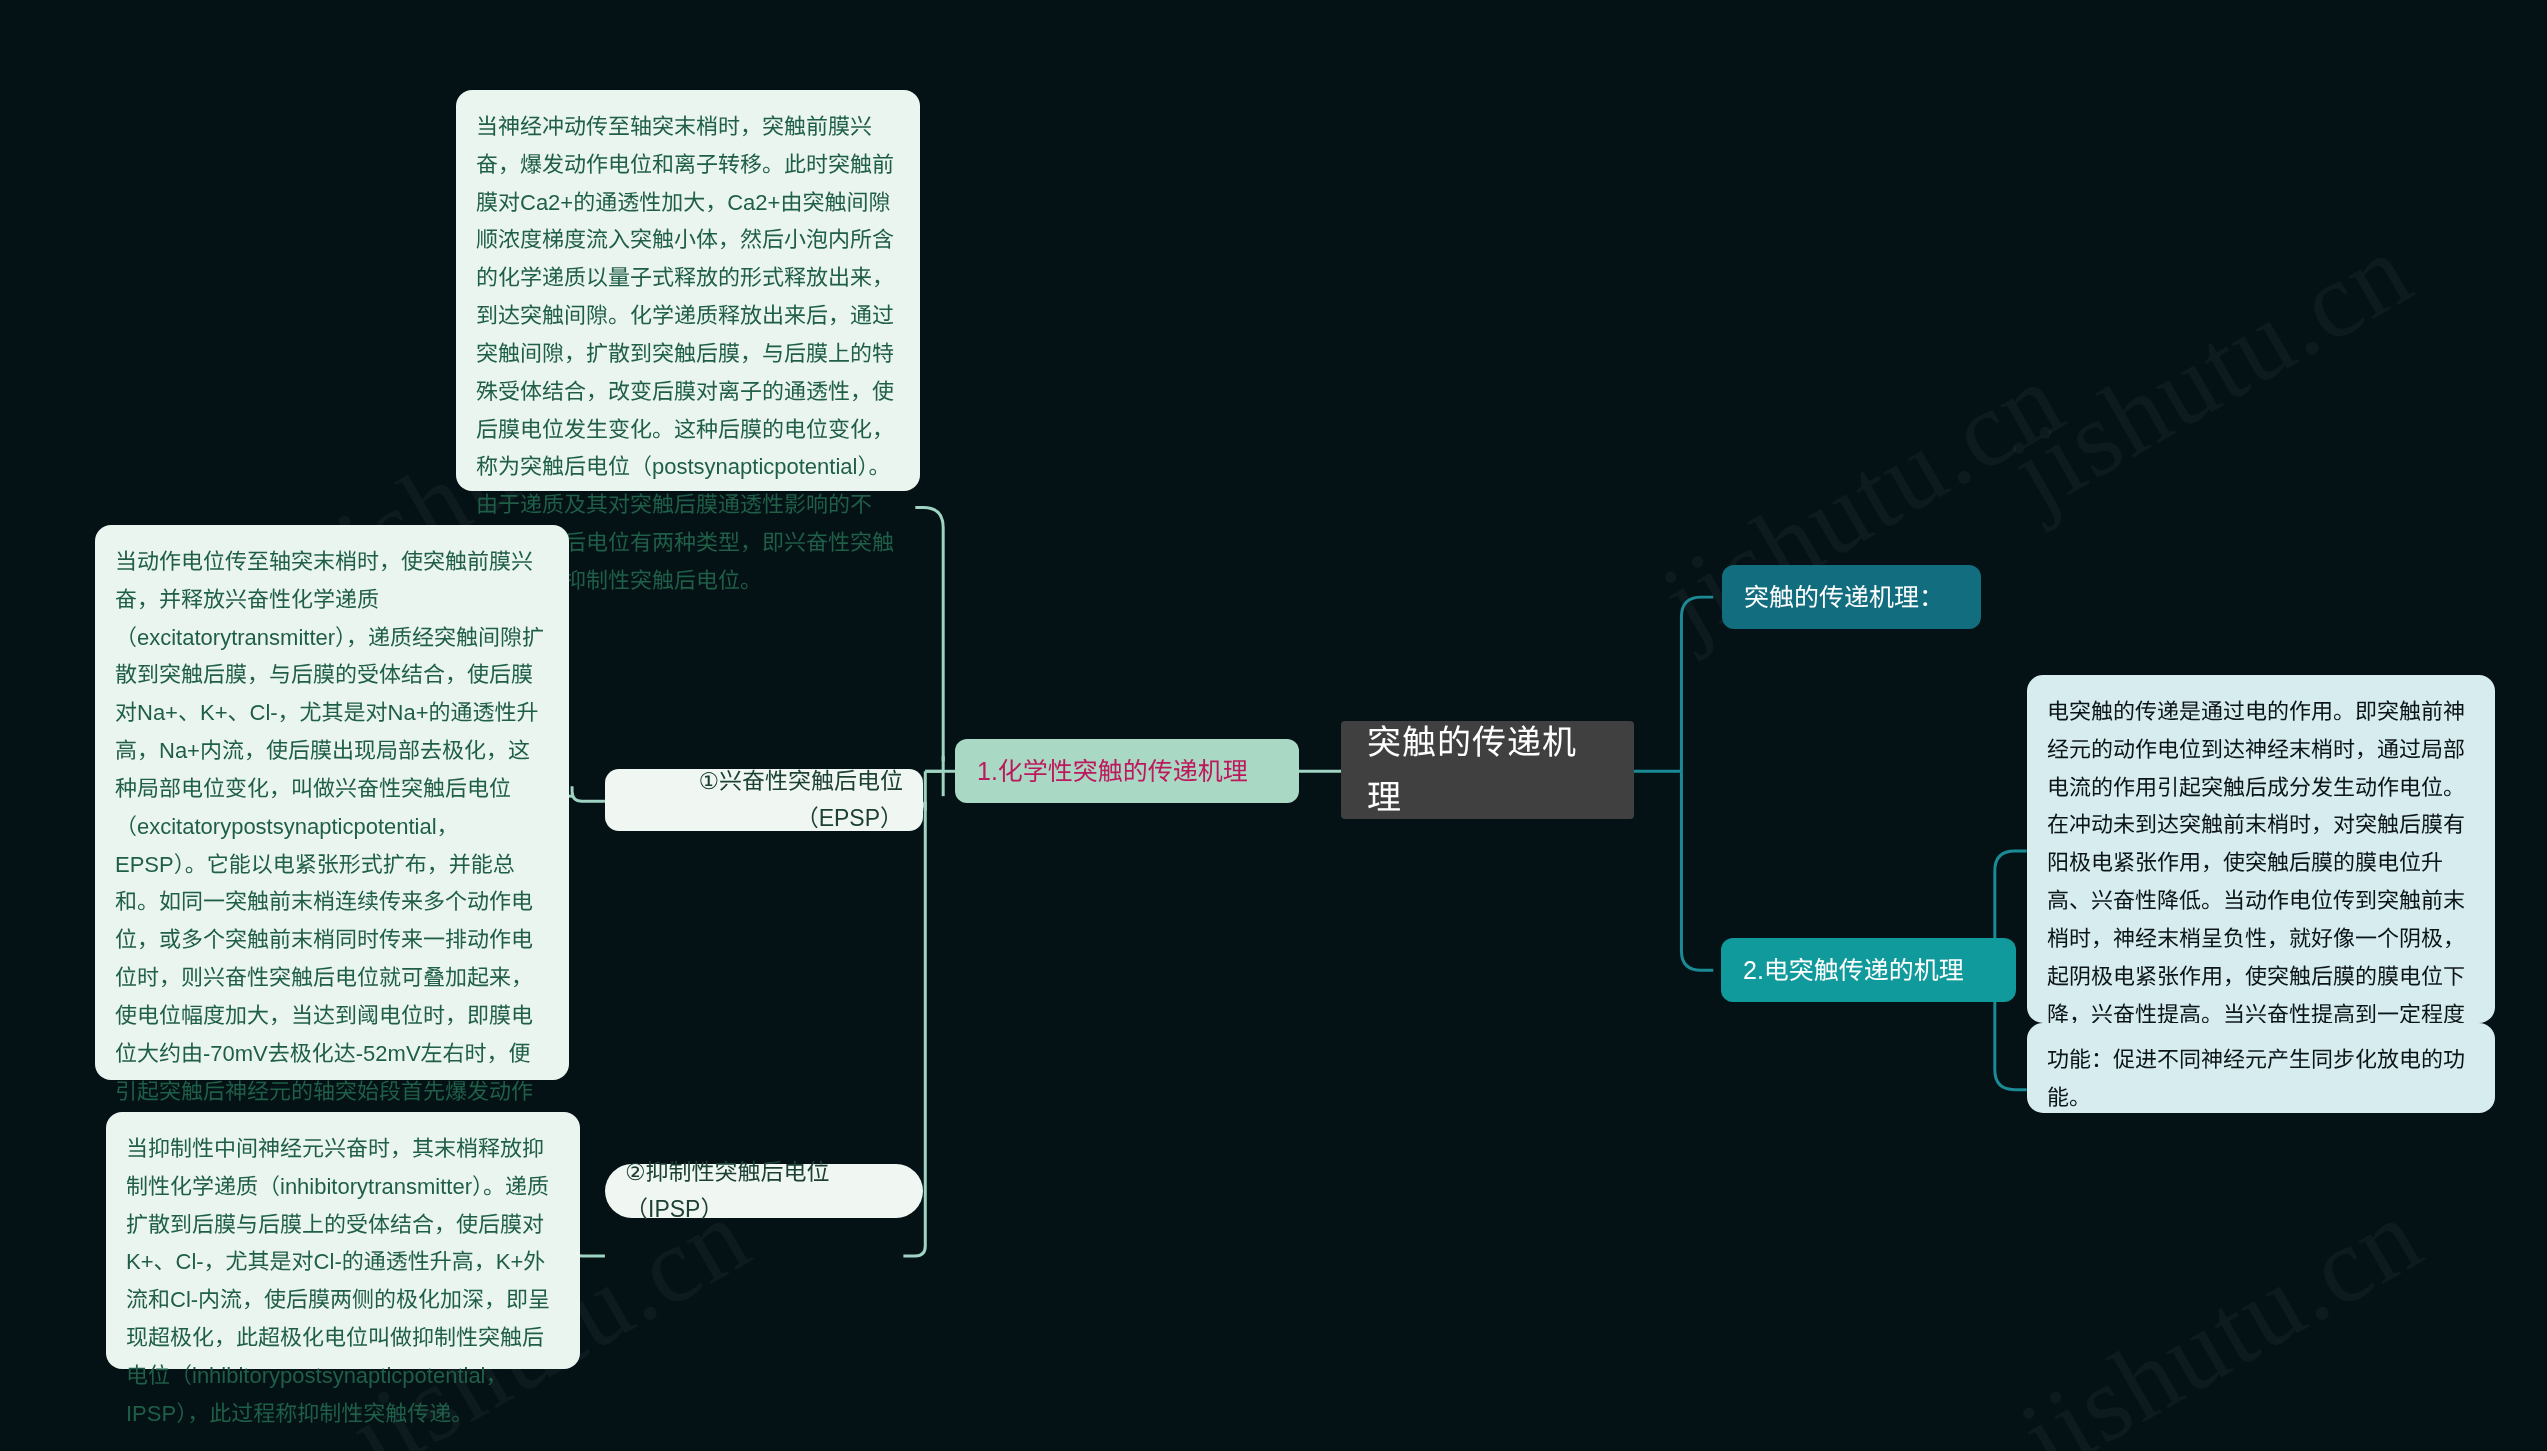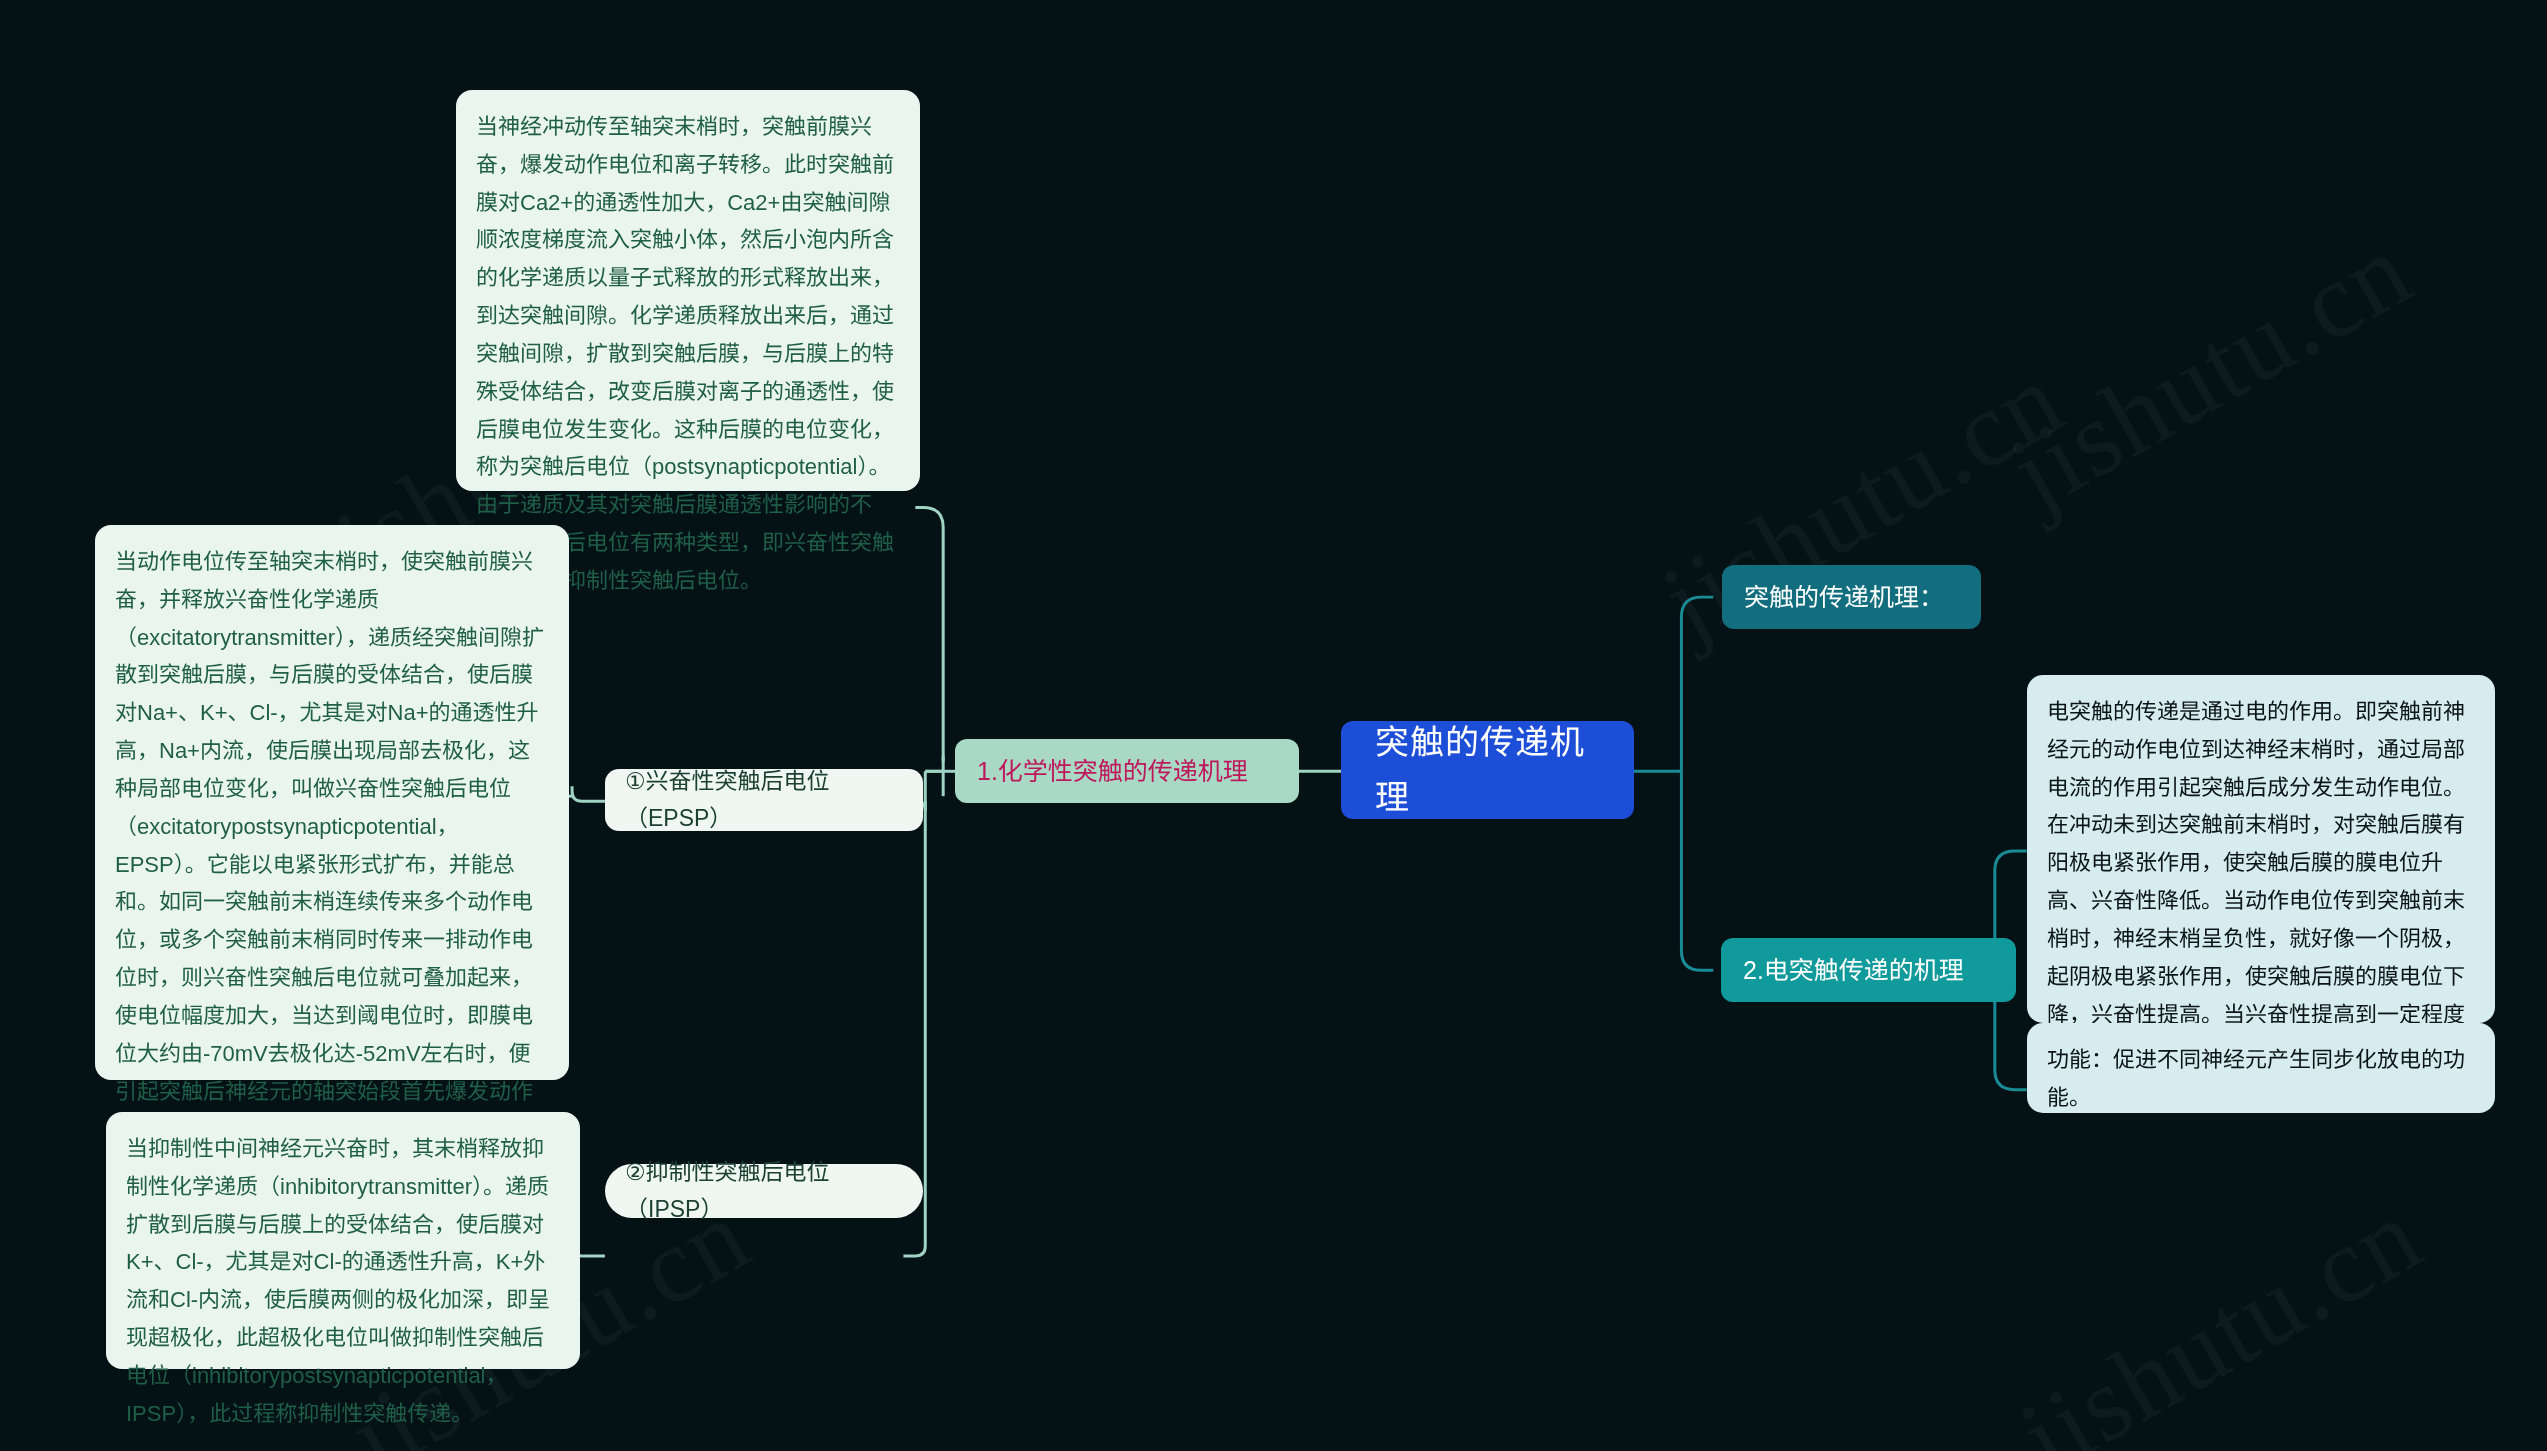--- a/index.html
+++ b/index.html
@@ -52,26 +52,26 @@
     position: absolute;
     box-sizing: border-box;
     border-radius: 14px;
     line-height: 1.62;
     word-break: break-word;
     white-space: pre-wrap;
   }
 
   
   .node.root {
-    background: #1d4ed8;
+    background: #404040;
     color: #ffffff;
     font-size: 34px;
     font-weight: 500;
-    padding: 14px 34px;
-    border-radius: 12px;
+    padding: 14px 26px;
+    border-radius: 4px;
     letter-spacing: 1px;
     display: flex;
     align-items: center;
     justify-content: center;
   }
 
   
   .node.branch-mint {
     background: #a9d8c4;
     color: #be185d;
@@ -183,21 +183,21 @@
   </svg>
 
   <div class="node root" style="left:1341px; top:721px; width:293px; height:98px;">突触的传递机理</div>
 
   <div class="node branch-mint" style="left:955px; top:739px; width:344px; height:64px;">1.化学性突触的传递机理</div>
 
   <div class="node branch-teal-dark" style="left:1682px; top:565px; width:259px; height:64px;margin-left:40px;">突触的传递机理：</div>
 
   <div class="node branch-teal" style="left:1682px; top:938px; width:295px; height:64px;">2.电突触传递的机理</div>
 
-  <div class="node sub-pill" style="left:605px; top:769px; width:318px; height:62px;">①兴奋性突触后电位（EPSP）</div>
+  <div class="node sub-pill" style="left:605px; top:769px; width:318px; height:62px;text-align:right;">①兴奋性突触后电位（EPSP）</div>
 
   <div class="node sub-pill" style="left:605px; top:1164px; width:318px; height:54px;border-radius:29px;">②抑制性突触后电位（IPSP）</div>
 
   <div class="node leaf-green" style="left:456px; top:90px; width:464px; height:401px;">当神经冲动传至轴突末梢时，突触前膜兴奋，爆发动作电位和离子转移。此时突触前膜对Ca2+的通透性加大，Ca2+由突触间隙顺浓度梯度流入突触小体，然后小泡内所含的化学递质以量子式释放的形式释放出来，到达突触间隙。化学递质释放出来后，通过突触间隙，扩散到突触后膜，与后膜上的特殊受体结合，改变后膜对离子的通透性，使后膜电位发生变化。这种后膜的电位变化，称为突触后电位（postsynapticpotential）。由于递质及其对突触后膜通透性影响的不同，突触后电位有两种类型，即兴奋性突触后电位和抑制性突触后电位。</div>
 
   <div class="node leaf-green" style="left:95px; top:525px; width:474px; height:555px;">当动作电位传至轴突末梢时，使突触前膜兴奋，并释放兴奋性化学递质（excitatorytransmitter），递质经突触间隙扩散到突触后膜，与后膜的受体结合，使后膜对Na+、K+、Cl-，尤其是对Na+的通透性升高，Na+内流，使后膜出现局部去极化，这种局部电位变化，叫做兴奋性突触后电位（excitatorypostsynapticpotential，EPSP）。它能以电紧张形式扩布，并能总和。如同一突触前末梢连续传来多个动作电位，或多个突触前末梢同时传来一排动作电位时，则兴奋性突触后电位就可叠加起来，使电位幅度加大，当达到阈电位时，即膜电位大约由-70mV去极化达-52mV左右时，便引起突触后神经元的轴突始段首先爆发动作电位，产生扩布性的动作电位，并沿轴突传导，传至整个突触后神经元，表现为突触后神经元的兴奋。此过程称兴奋性突触传递。医学教/育网整理搜集。</div>
 
   <div class="node leaf-green" style="left:106px; top:1112px; width:474px; height:257px;">当抑制性中间神经元兴奋时，其末梢释放抑制性化学递质（inhibitorytransmitter）。递质扩散到后膜与后膜上的受体结合，使后膜对K+、Cl-，尤其是对Cl-的通透性升高，K+外流和Cl-内流，使后膜两侧的极化加深，即呈现超极化，此超极化电位叫做抑制性突触后电位（inhibitorypostsynapticpotential，IPSP），此过程称抑制性突触传递。</div>
 
   <div class="node leaf-cyan" style="left:2027px; top:675px; width:468px; height:348px;">电突触的传递是通过电的作用。即突触前神经元的动作电位到达神经末梢时，通过局部电流的作用引起突触后成分发生动作电位。在冲动未到达突触前末梢时，对突触后膜有阳极电紧张作用，使突触后膜的膜电位升高、兴奋性降低。当动作电位传到突触前末梢时，神经末梢呈负性，就好像一个阴极，起阴极电紧张作用，使突触后膜的膜电位下降，兴奋性提高。当兴奋性提高到一定程度时，就产生神经冲动，并以局部电流进行传播。</div>

